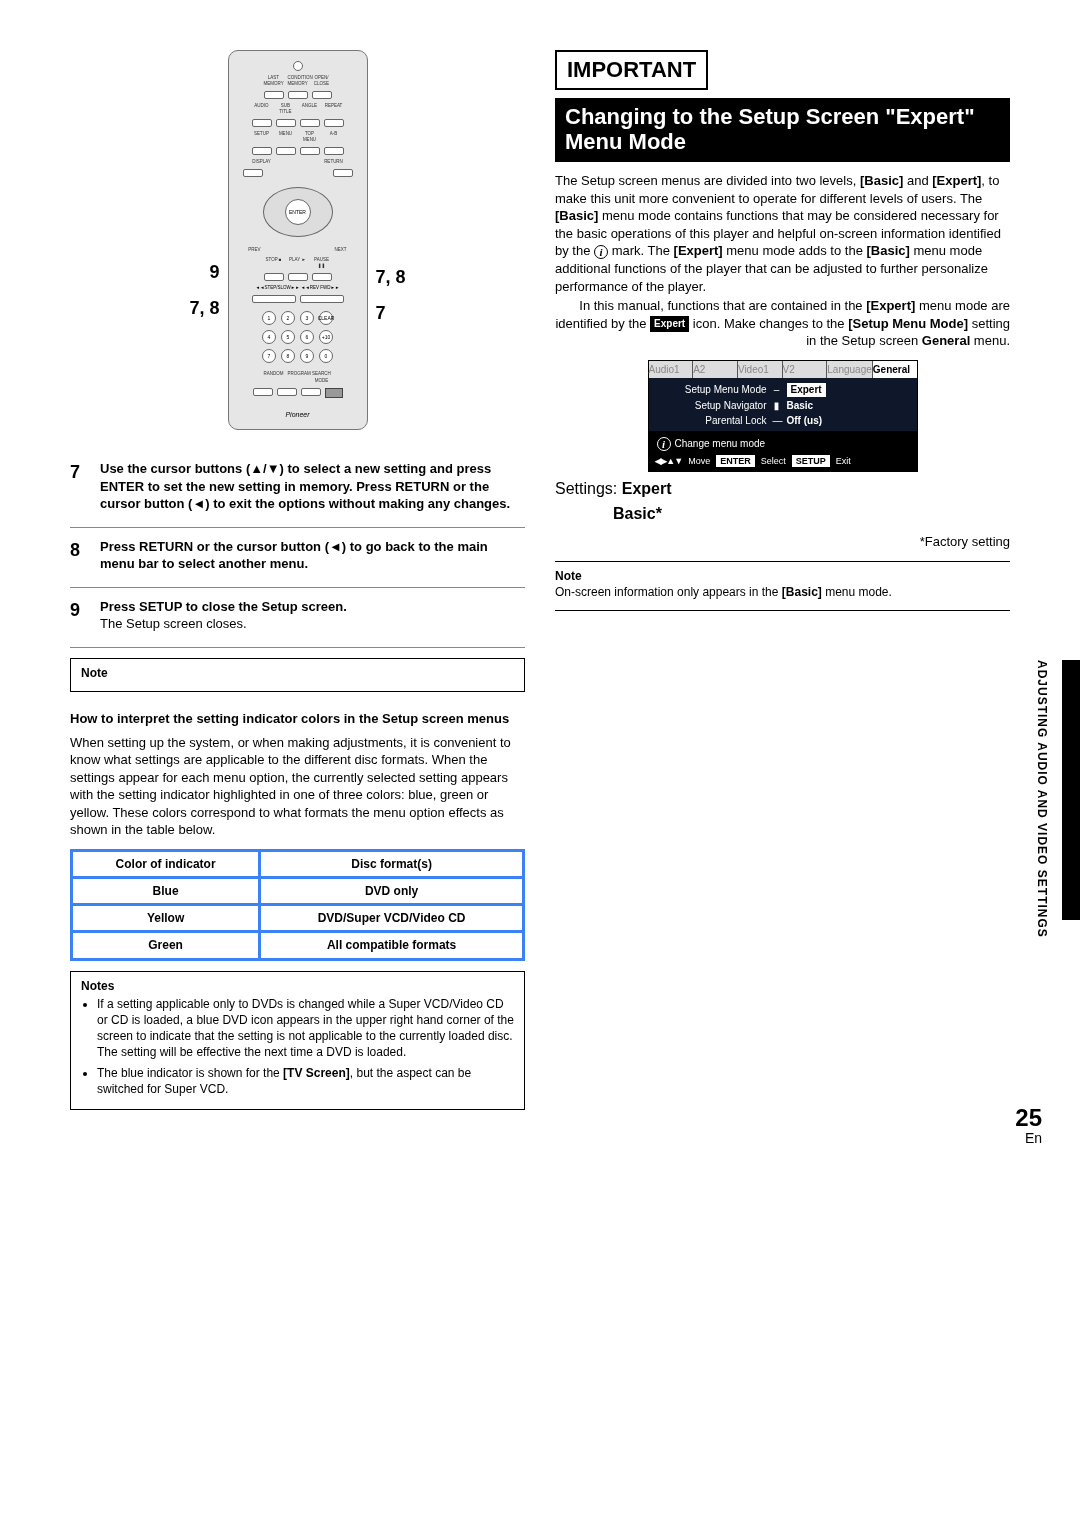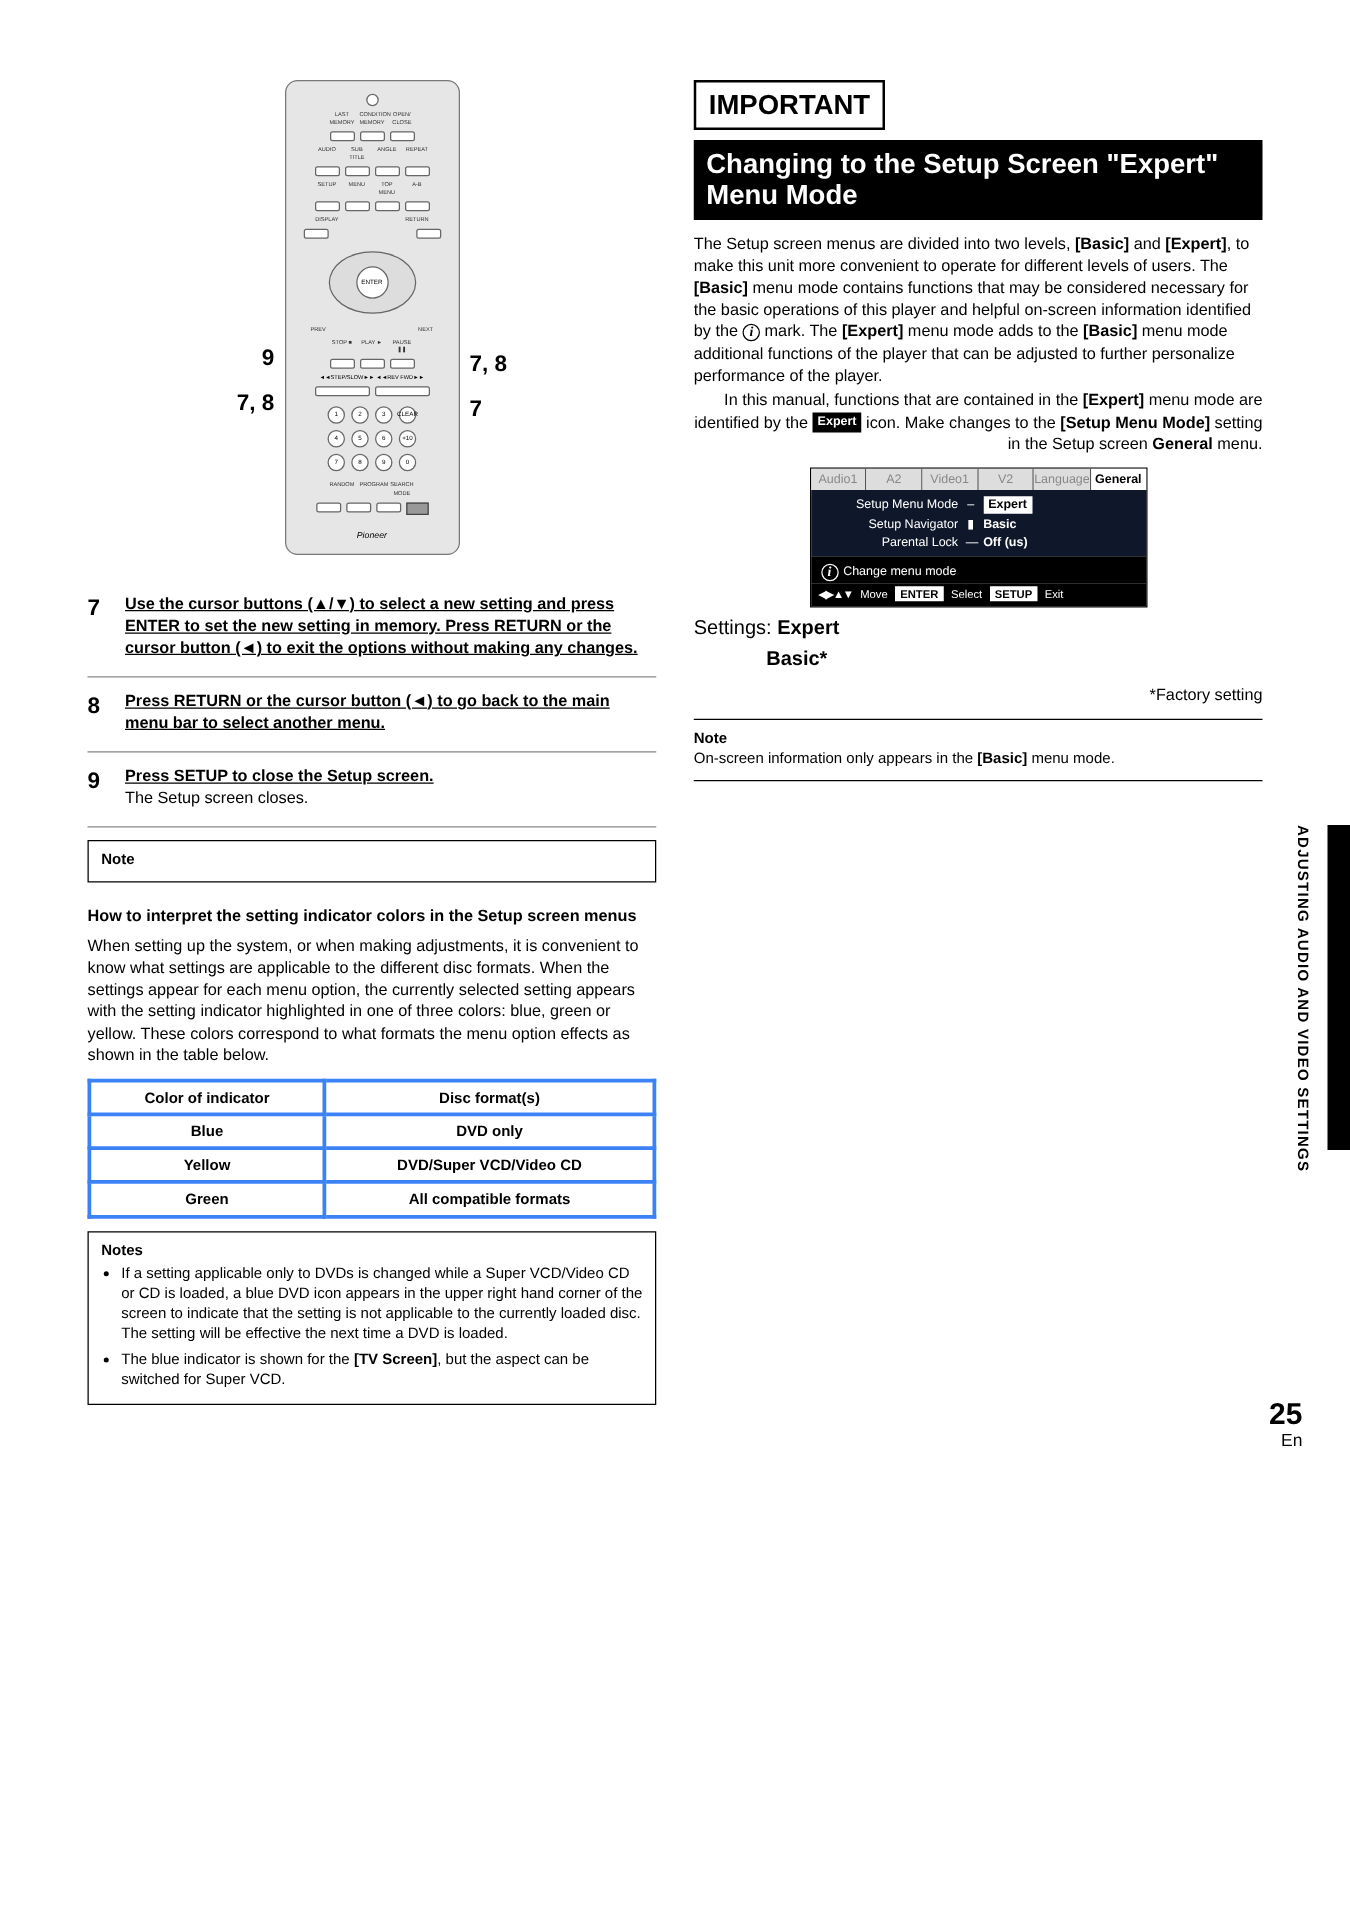--- a/index.html
+++ b/index.html
@@ -13,21 +13,20 @@
     padding: 50px 70px 40px 70px;
     position: relative;
   }
   .columns {
     display: flex;
     gap: 30px;
   }
   .col {
     flex: 1;
     min-width: 0;
-    margin-top: 14px;
   }
   .remote-wrap {
     display: flex;
     align-items: center;
     justify-content: center;
     gap: 8px;
     margin-bottom: 30px;
   }
   .remote-callouts-left, .remote-callouts-right {
     display: flex;
@@ -63,21 +62,21 @@
   }
   .remote .pad .center { width:26px; height:26px; border:1px solid #666; border-radius:50%; background:#fff; font-size:5px; display:flex; align-items:center; justify-content:center;}
   .remote .numgrid { display:grid; grid-template-columns:repeat(4,14px); gap:5px; margin-top:4px;}
   .remote .numgrid div { width:14px; height:14px; border:1px solid #666; border-radius:50%; background:#fff; font-size:5px; display:flex; align-items:center; justify-content:center;}
   .remote .screen { width:18px; height:10px; background:#999; border:1px solid #444; }
   .remote .brand { margin-top:8px; font-style:italic; font-size:7px; }
 
   .step { display:flex; gap:12px; margin-bottom:14px; }
   .step .num { font-weight:bold; font-size:18px; width:18px; flex-shrink:0;}
   .step .body { flex:1; }
-  .step .bold { font-weight:bold;text-decoration:underline; }
+  .step .bold { font-weight:bold; }
   .hr { border:none; border-top:1px solid #888; margin: 2px 0 10px 0; }
 
   .note-box {
     border: 1px solid #000;
     padding: 6px 10px 8px 10px;
     margin: 8px 0 18px 0;
     font-size: 12px;
   }
   .note-box .note-title { font-weight:bold; margin-bottom:2px; }
   .note-box ul { list-style: disc; padding-left: 16px; }
@@ -116,21 +115,21 @@
   .expert-icon {
     display:inline-block; background:#000; color:#fff; font-size:10px; padding:1px 4px; font-weight:bold;
     vertical-align:middle;
   }
 
   .osd {
     width: 270px; margin: 10px auto 6px auto; border:1px solid #000;
     font-size:10px;
   }
   .osd .tabs { display:flex; }
-  .osd .tab { flex:1; text-align:center; padding:2px 0; border-right:1px solid #555; color:#888; background:#ddd;}
+  .osd .tab { flex:1; padding:2px 0; border-right:1px solid #555; color:#888; background:#ddd;}
   .osd .tab:last-child { border-right:none; }
   .osd .tab.active { background:#fff; color:#000; font-weight:bold;}
   .osd .osd-body { background:#0f172a; color:#fff; padding:4px 8px 2px 8px; }
   .osd .osd-row { display:flex; gap:6px; padding:1px 0;}
   .osd .osd-row .lbl { width:110px; text-align:right; }
   .osd .osd-row .val { font-weight:bold; }
   .osd .osd-row .dash { width:8px; text-align:center;}
   .osd .osd-row .sel { background:#fff; color:#000; padding:0 4px; font-weight:bold;}
   .osd .osd-info { background:#000; color:#fff; padding:6px 8px 2px 8px; display:flex; align-items:center; gap:4px;}
   .osd .osd-info .info-icon { border-color:#fff; color:#fff; }

